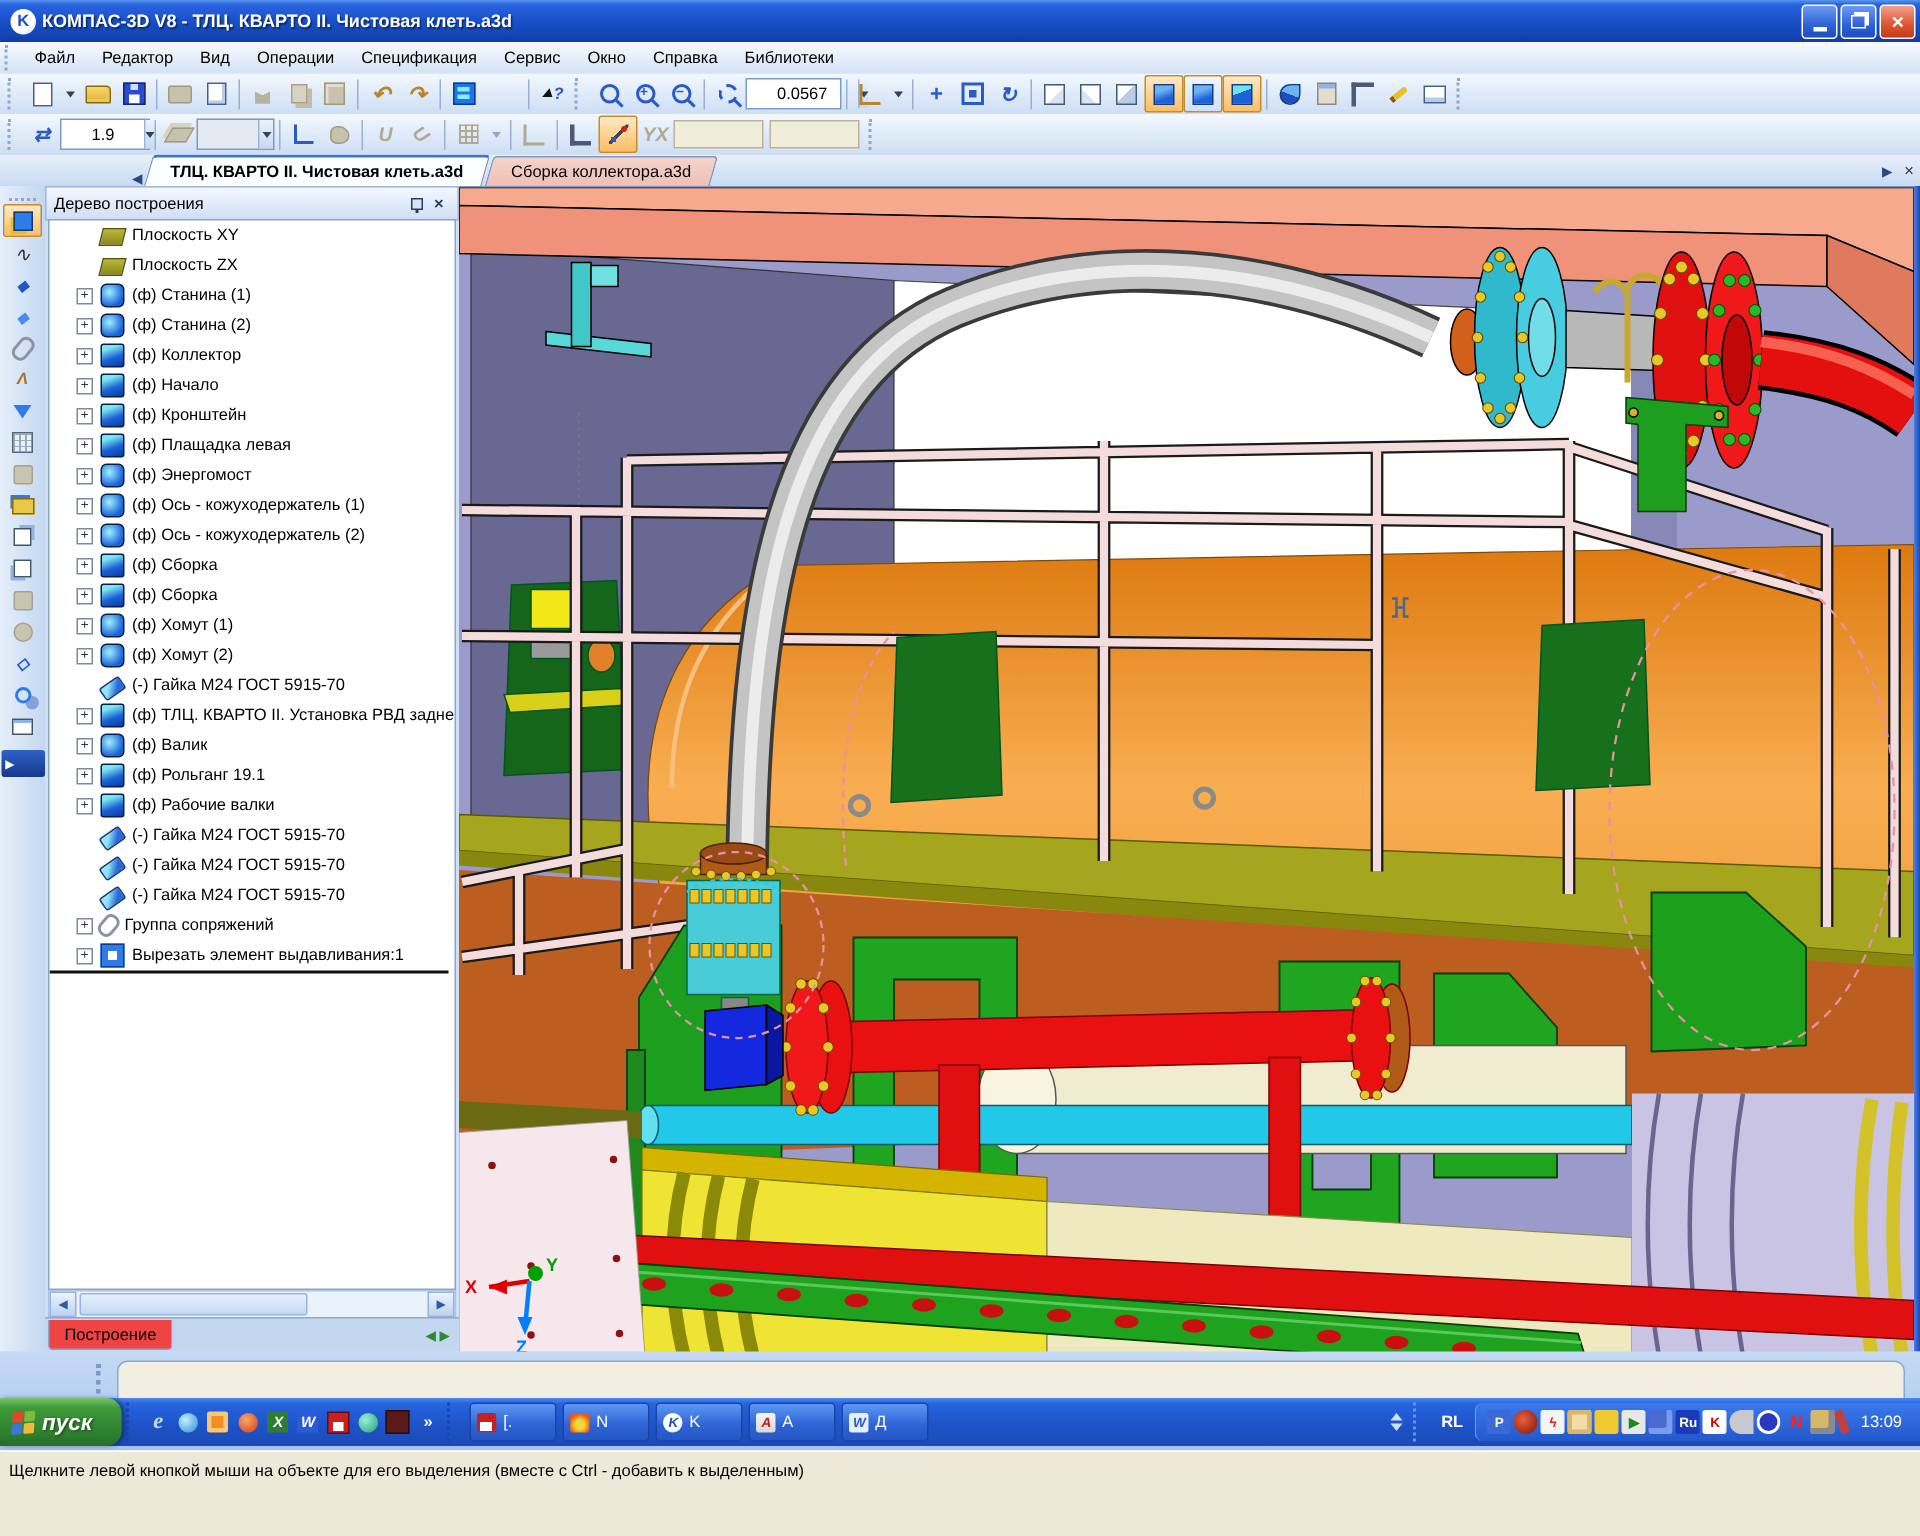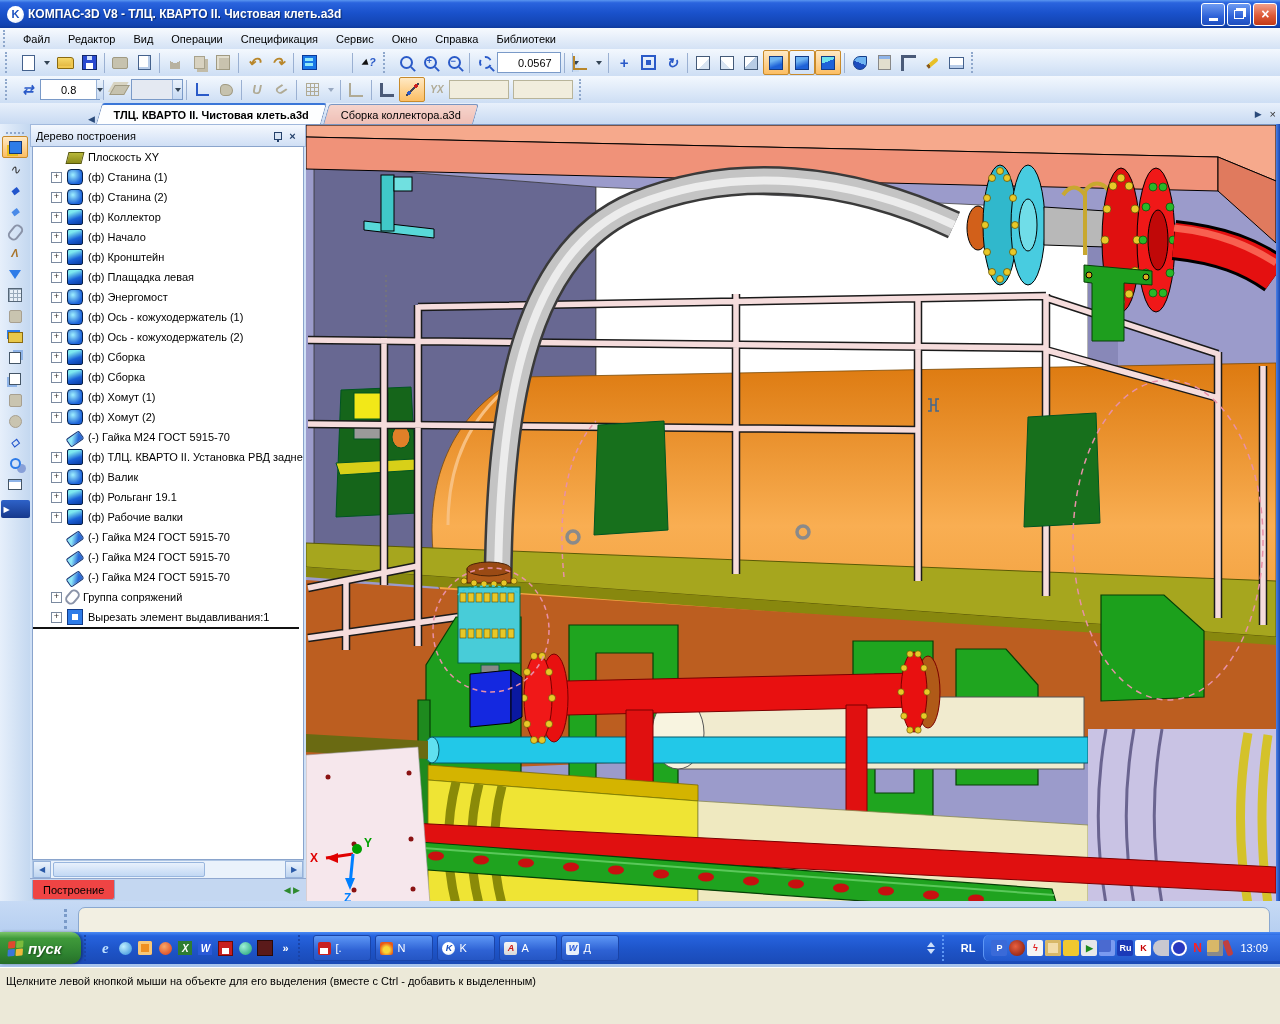--- a/index.html
+++ b/index.html
@@ -277,21 +277,21 @@
     </span>
   <span class="grip"></span>
 </div>
 
 <div class="band toolbar" id="tb2">
   <span class="grip"></span>
   <span class="tbtn">
       <i class="ic" style="color:#2A5AC8;font-weight:bold;font-size:13px;">⇄</i>
     </span>
   <span class="combo" style="width:58px;">
-    <span class="val">0.8</span>
+    <span class="val">1.9</span>
     <span class="cbtn">
         <i class="darr"></i>
       </span>
   </span>
   <span class="tbsep"></span>
   <span class="tbtn">
       <i class="ic" style="width:13px;height:8px;background:#C6C2AE;border:1px solid #A09A82;transform:skewX(-30deg);box-shadow:-3px -3px 0 #D8D4C2;"></i>
     </span>
   <span class="combo" style="width:50px;background:#E4E9F2;">
     <span class="val"></span>
@@ -325,21 +325,21 @@
       <i class="ic" style="width:12px;height:12px;border-left:2px solid #B0AA94;border-bottom:2px solid #B0AA94;"></i>
     </span>
   <span class="tbsep"></span>
   <span class="tbtn">
       <i class="ic" style="width:11px;height:11px;border-left:3px solid #4A5A78;border-bottom:3px solid #4A5A78;"></i>
     </span>
   <span class="tbtn on">
       <i class="ic" style="width:13px;height:13px;background:radial-gradient(circle 2px at 3px 10px,#2A5AC8 95%,transparent),radial-gradient(circle 2px at 10px 3px,#D02020 95%,transparent),linear-gradient(-45deg,transparent 44%,#445 44% 56%,transparent 56%);"></i>
     </span>
   <span class="tbtn">
-      <i class="ic" style="color:#B0AA94;font-size:10px;font-weight:bold;">YX</i>
+      <i class="ic" style="color:#B0AA94;font-size:13px;font-weight:bold;">YX</i>
     </span>
   <span class="field" style="width:58px;"></span>
   <span class="field" style="width:58px;margin-left:4px;"></span>
   <span class="grip" style="margin-left:6px;"></span>
 </div>
 
 <div class="band" id="tabrow">
   <span class="tabnav" style="margin-left:84px;">◀</span>
   <span class="tab active">
       <span>ТЛЦ. КВАРТО II. Чистовая клеть.a3d</span>
@@ -416,20 +416,25 @@
       <span class="hbtn">
           <i style="width:6px;height:6px;border:1px solid #24406A;background:#D8E4F4;box-shadow:0 5px 0 -3px #24406A;"></i>
         </span>
       <span class="hbtn" style="font-weight:bold;">×</span>
     </div>
     <div id="treebody">
       <div class="trow">
           <span class="texp h"></span>
           <span class="tic i-plane"></span>
           <span class="tlabel">Плоскость XY</span>
+        </div>
+      <div class="trow">
+          <span class="texp h"></span>
+          <span class="tic i-plane"></span>
+          <span class="tlabel">Плоскость ZX</span>
         </div>
       <div class="trow">
           <span class="texp">+</span>
           <span class="tic i-part"></span>
           <span class="tlabel">(ф) Станина (1)</span>
         </div>
       <div class="trow">
           <span class="texp">+</span>
           <span class="tic i-part"></span>
           <span class="tlabel">(ф) Станина (2)</span>

